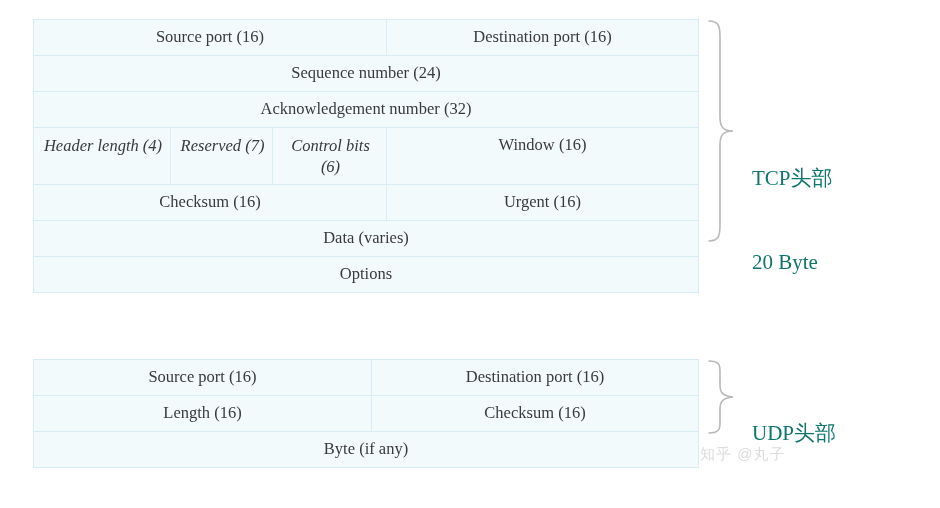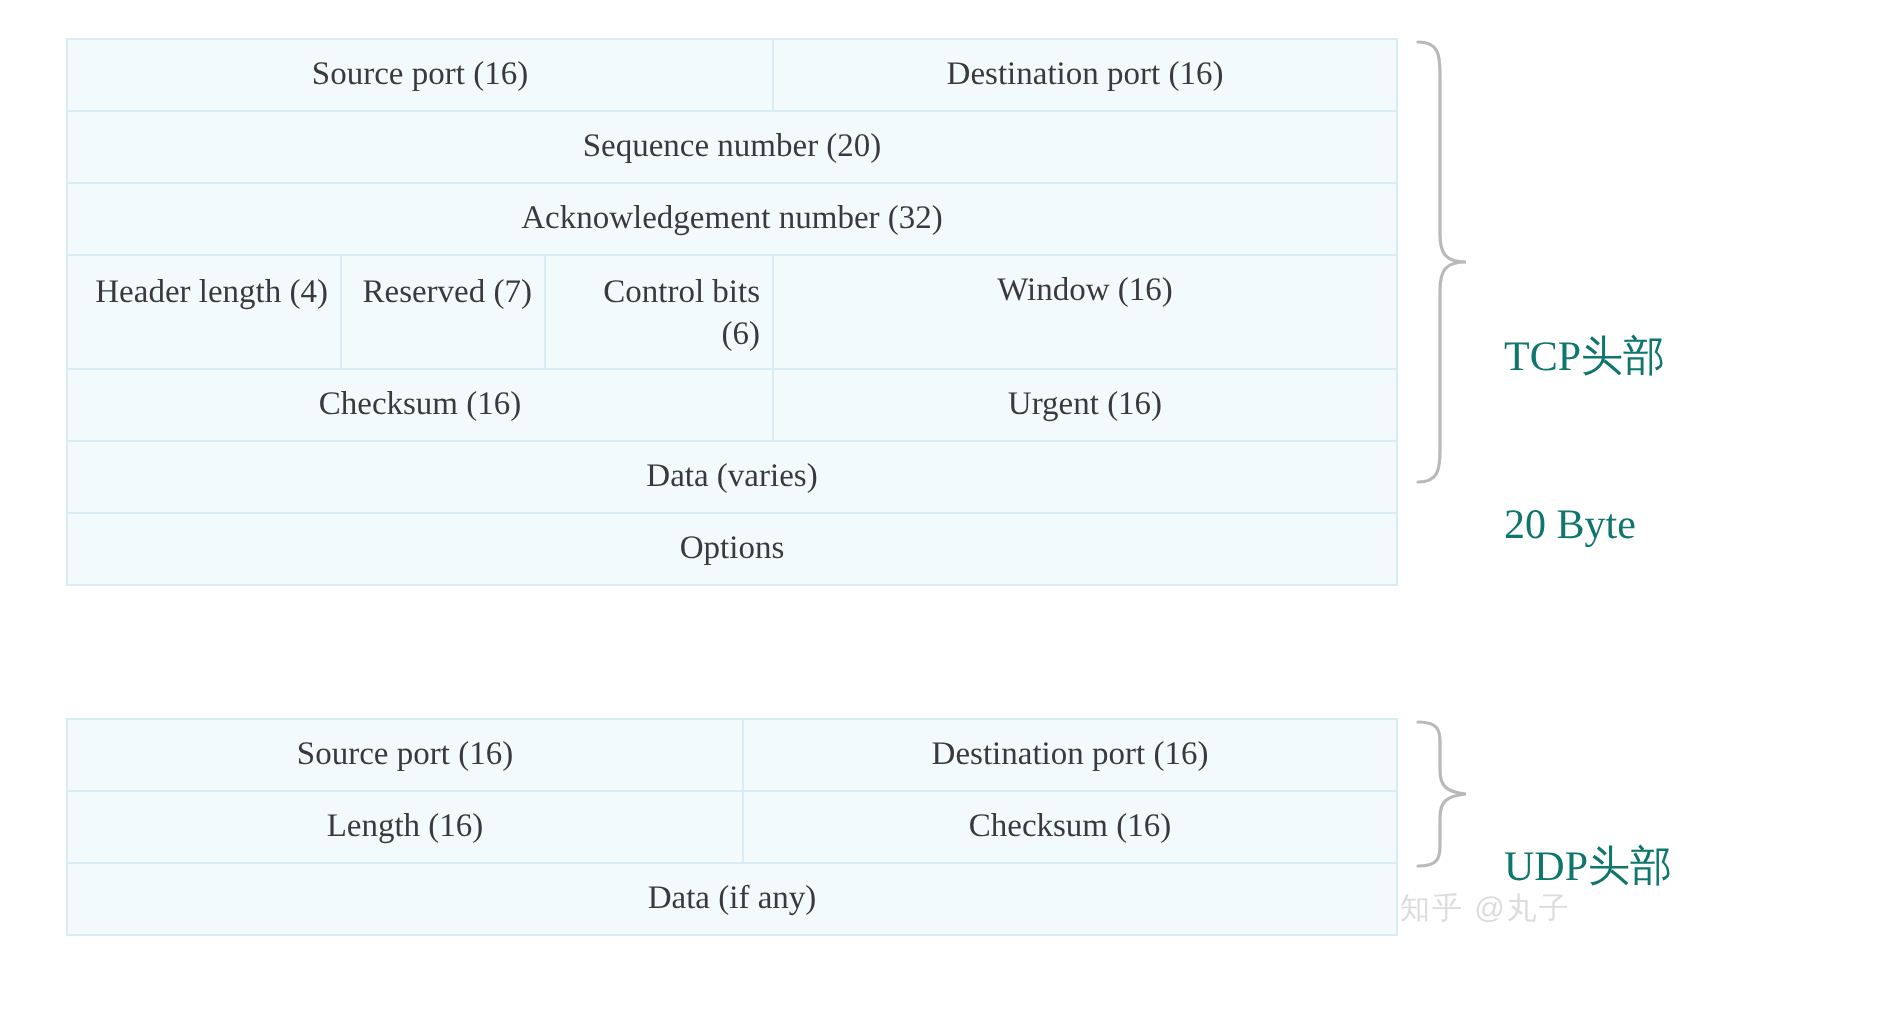--- a/index.html
+++ b/index.html
@@ -33,24 +33,25 @@
     background: #f3fafc;
     color: #3a3a3a;
     font-size: 16.5px;
     line-height: 1.26;
     text-align: center;
     vertical-align: middle;
     padding: 0 4px;
     white-space: normal;
   }
   .hdr-table td.left {
-    text-align: right;
+    text-align: center;
     vertical-align: top;
     padding: 7px 6px 0 8px;
     line-height: 1.3;
+    font-style: italic;
   }
   .hdr-table td.top {
     vertical-align: top;
     padding-top: 7px;
   }
 
   #tcp-table {
     left: 33px;
     top: 19px;
     width: 665px;
@@ -106,21 +107,21 @@
       <col style="width:102px">
       <col style="width:114px">
       <col style="width:312px">
     </colgroup>
     <tbody>
       <tr class="r-norm">
         <td colspan="3">Source port (16)</td>
         <td>Destination port (16)</td>
       </tr>
       <tr class="r-norm">
-        <td colspan="4">Sequence number (20)</td>
+        <td colspan="4">Sequence number (24)</td>
       </tr>
       <tr class="r-norm">
         <td colspan="4">Acknowledgement number (32)</td>
       </tr>
       <tr class="r-tall">
         <td class="left">Header length (4)</td>
         <td class="left">Reserved (7)</td>
         <td class="left">Control bits (6)</td>
         <td class="top">Window (16)</td>
       </tr>
@@ -157,21 +158,21 @@
     <tbody>
       <tr class="r-norm">
         <td>Source port (16)</td>
         <td>Destination port (16)</td>
       </tr>
       <tr class="r-norm">
         <td>Length (16)</td>
         <td>Checksum (16)</td>
       </tr>
       <tr class="r-norm">
-        <td colspan="2">Data (if any)</td>
+        <td colspan="2">Byte (if any)</td>
       </tr>
     </tbody>
   </table>
 
   <div class="brace" id="udp-brace" style="left:703px; top:359px;">
     <svg width="42" height="76" viewBox="0 0 42 76" fill="none" stroke="#b9b9b9" stroke-width="1.6" stroke-linecap="round">
       <path d="M6 2 C 16 2, 17 6, 17 12 L 17 26 C 17 34, 20 37, 30 38
                C 20 39, 17 42, 17 50 L 17 64 C 17 70, 16 74, 6 74"></path>
     </svg>
   </div>

